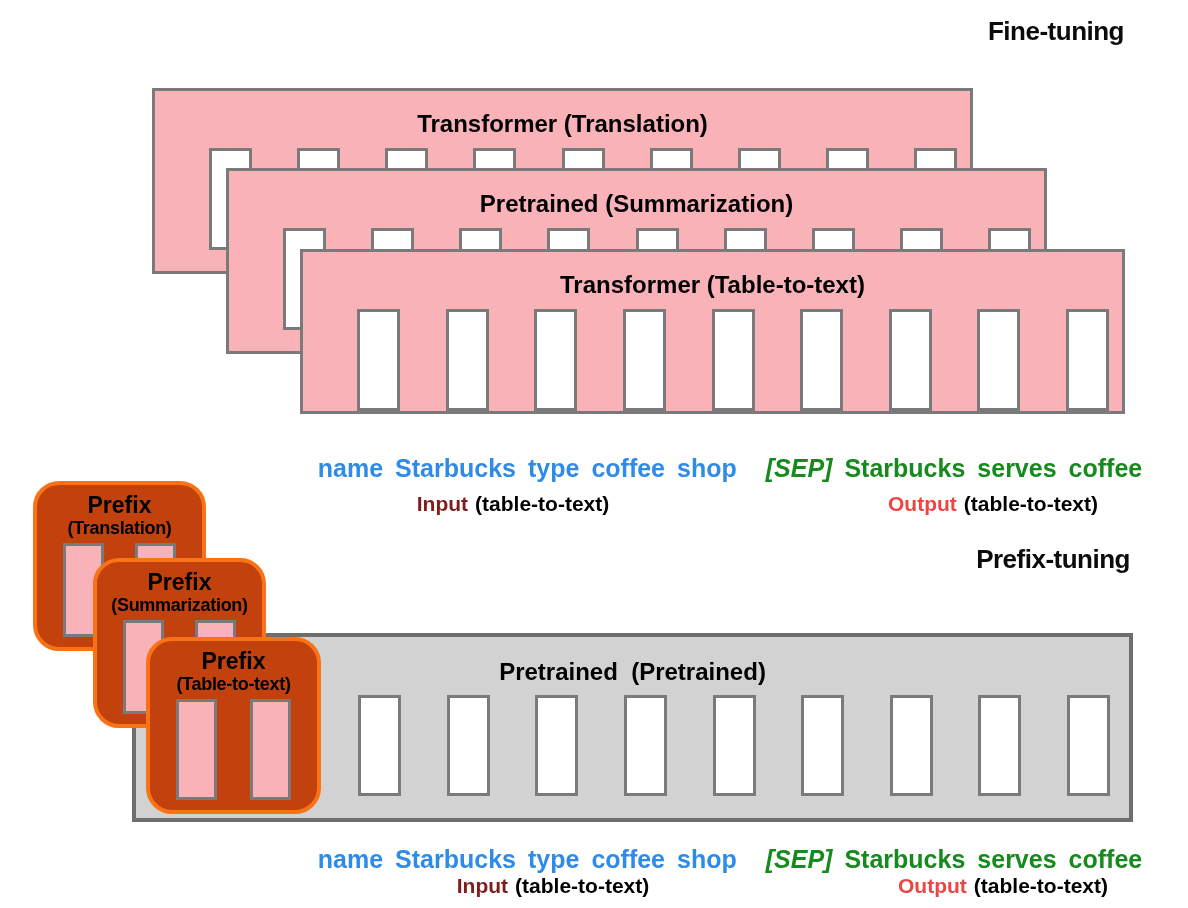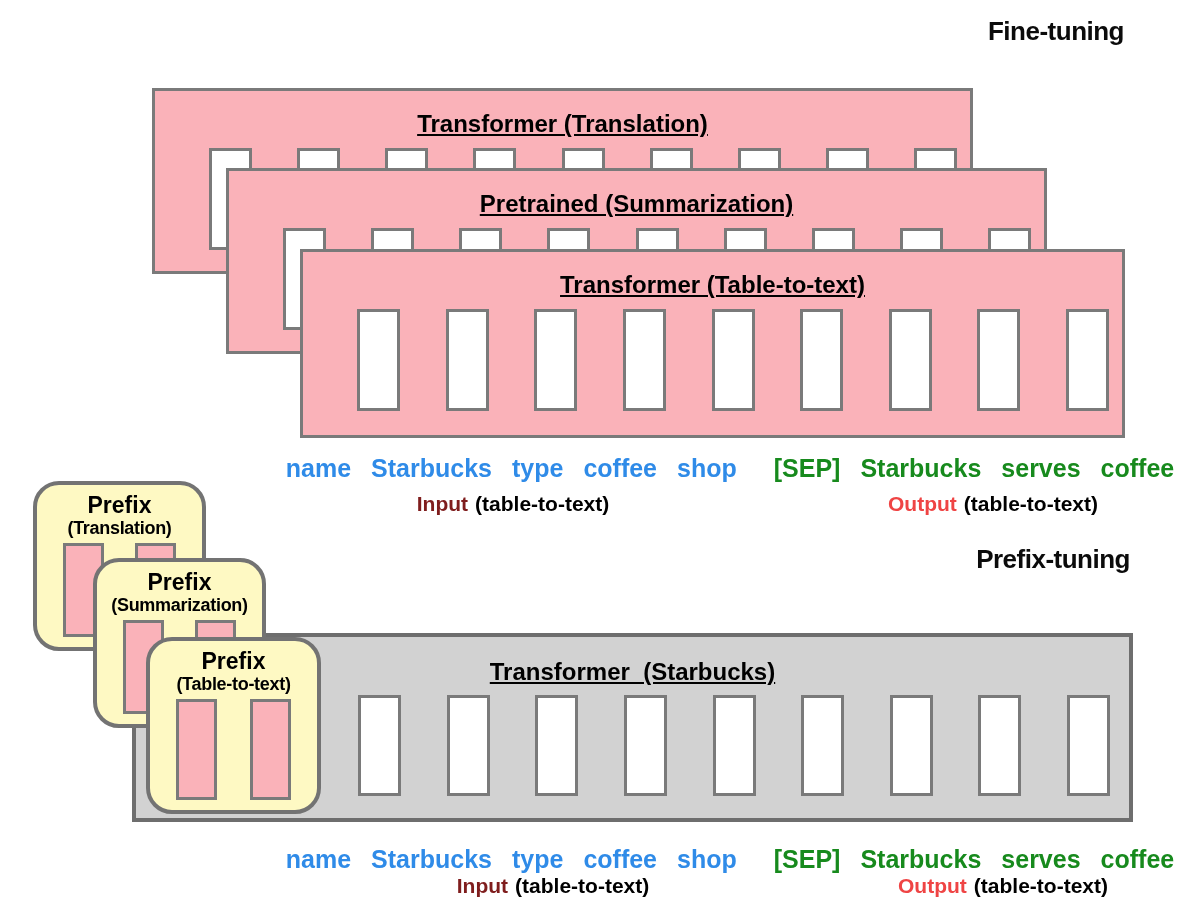--- a/index.html
+++ b/index.html
@@ -11,55 +11,55 @@
     position:absolute; font-size:26px; font-weight:bold; color:#0b0b0b;
     letter-spacing:-0.5px; white-space:nowrap;
   }
   
   .tbox {
     position:absolute; background:#FAB2B9; border:3px solid #7A7A7A;
     box-sizing:border-box;
   }
   .tbox-title {
     margin-top:19px; text-align:center; font-size:24px; font-weight:bold;
-    color:#000; white-space:pre;text-decoration:underline;
+    color:#000; white-space:pre;
   }
   .bars { position:absolute; display:flex; justify-content:space-between; }
   .tbox .bars { left:54px; right:13px; top:57px; height:102px; }
   .bar {
     display:block; width:43px; height:100%; background:#ffffff;
     border:3px solid #7A7A7A; box-sizing:border-box;
   }
   
   .gbox {
     position:absolute; left:132px; top:633px; width:1001px; height:189px;
     background:#D2D2D2; border:4px solid #6E6E6E; box-sizing:border-box; z-index:1;
   }
   .gbox .tbox-title { margin-top:21px; }
   .gbox .bars { left:222px; right:19px; top:58px; height:101px; }
   
   .pbox {
-    position:absolute; background:#fef9c3; border:4px solid #737373;
+    position:absolute; background:#c2410c; border:4px solid #f97316;
     border-radius:26px; box-sizing:border-box;
   }
   .pbox-title { margin-top:8px; text-align:center; font-size:23px; font-weight:bold; line-height:1.12; }
   .pbox-sub  { text-align:center; font-size:18px; font-weight:bold; line-height:1.05; letter-spacing:-0.3px; white-space:nowrap; }
   .pbars { position:absolute; left:26px; right:26px; top:58px; bottom:10px; display:flex; justify-content:space-between; }
   .pbar {
     display:block; width:41px; height:100%; background:#FAB2B9;
     border:3px solid #7A7A7A; box-sizing:border-box;
   }
   
   .tokens {
     position:absolute; left:285px; width:890px; display:flex; justify-content:center;
-    gap:20px; font-size:25px; font-weight:bold; white-space:nowrap; z-index:5;
+    gap:12px; font-size:25px; font-weight:bold; white-space:nowrap; z-index:5;
   }
   .tok.blue  { color:#2F8BE8; }
   .tok.green { color:#178A1D; }
-  .sep-gap   { margin-left:17px; }
+  .sep-gap   { margin-left:17px;font-style:italic; }
   
   .io-label {
     position:absolute; transform:translateX(-50%); font-size:21px; font-weight:bold;
     white-space:nowrap; z-index:5;
   }
   .io-label .word-blue  { color:#7f1d1d; }
   .io-label .word-green { color:#ef4444; }
   .io-label .suffix     { color:#000; margin-left:7px; }
 </style>
 </head>
@@ -92,21 +92,21 @@
         <i class="bar"></i>
         <i class="bar"></i>
         <i class="bar"></i>
         <i class="bar"></i>
         <i class="bar"></i>
         <i class="bar"></i>
         <i class="bar"></i>
     </div>
   </div>
 
-  <div class="tbox" style="left:300px; top:249px; width:825px; height:189px; z-index:3;">
+  <div class="tbox" style="left:300px; top:249px; width:825px; height:165px; z-index:3;">
     <div class="tbox-title">Transformer (Table-to-text)</div>
     <div class="bars">
       <i class="bar"></i>
         <i class="bar"></i>
         <i class="bar"></i>
         <i class="bar"></i>
         <i class="bar"></i>
         <i class="bar"></i>
         <i class="bar"></i>
         <i class="bar"></i>
@@ -129,21 +129,21 @@
   <div class="io-label" style="left:513px; top:492px;">
     <span class="word-blue">Input</span><span class="suffix">(table-to-text)</span>
   </div>
   <div class="io-label" style="left:993px; top:492px;">
     <span class="word-green">Output</span><span class="suffix">(table-to-text)</span>
   </div>
 
   <div class="h-title" style="top:544px; right:58px;">Prefix-tuning</div>
 
   <div class="gbox">
-    <div class="tbox-title">Transformer  (Starbucks)</div>
+    <div class="tbox-title">Pretrained  (Pretrained)</div>
     <div class="bars">
       <i class="bar"></i>
         <i class="bar"></i>
         <i class="bar"></i>
         <i class="bar"></i>
         <i class="bar"></i>
         <i class="bar"></i>
         <i class="bar"></i>
         <i class="bar"></i>
         <i class="bar"></i>

